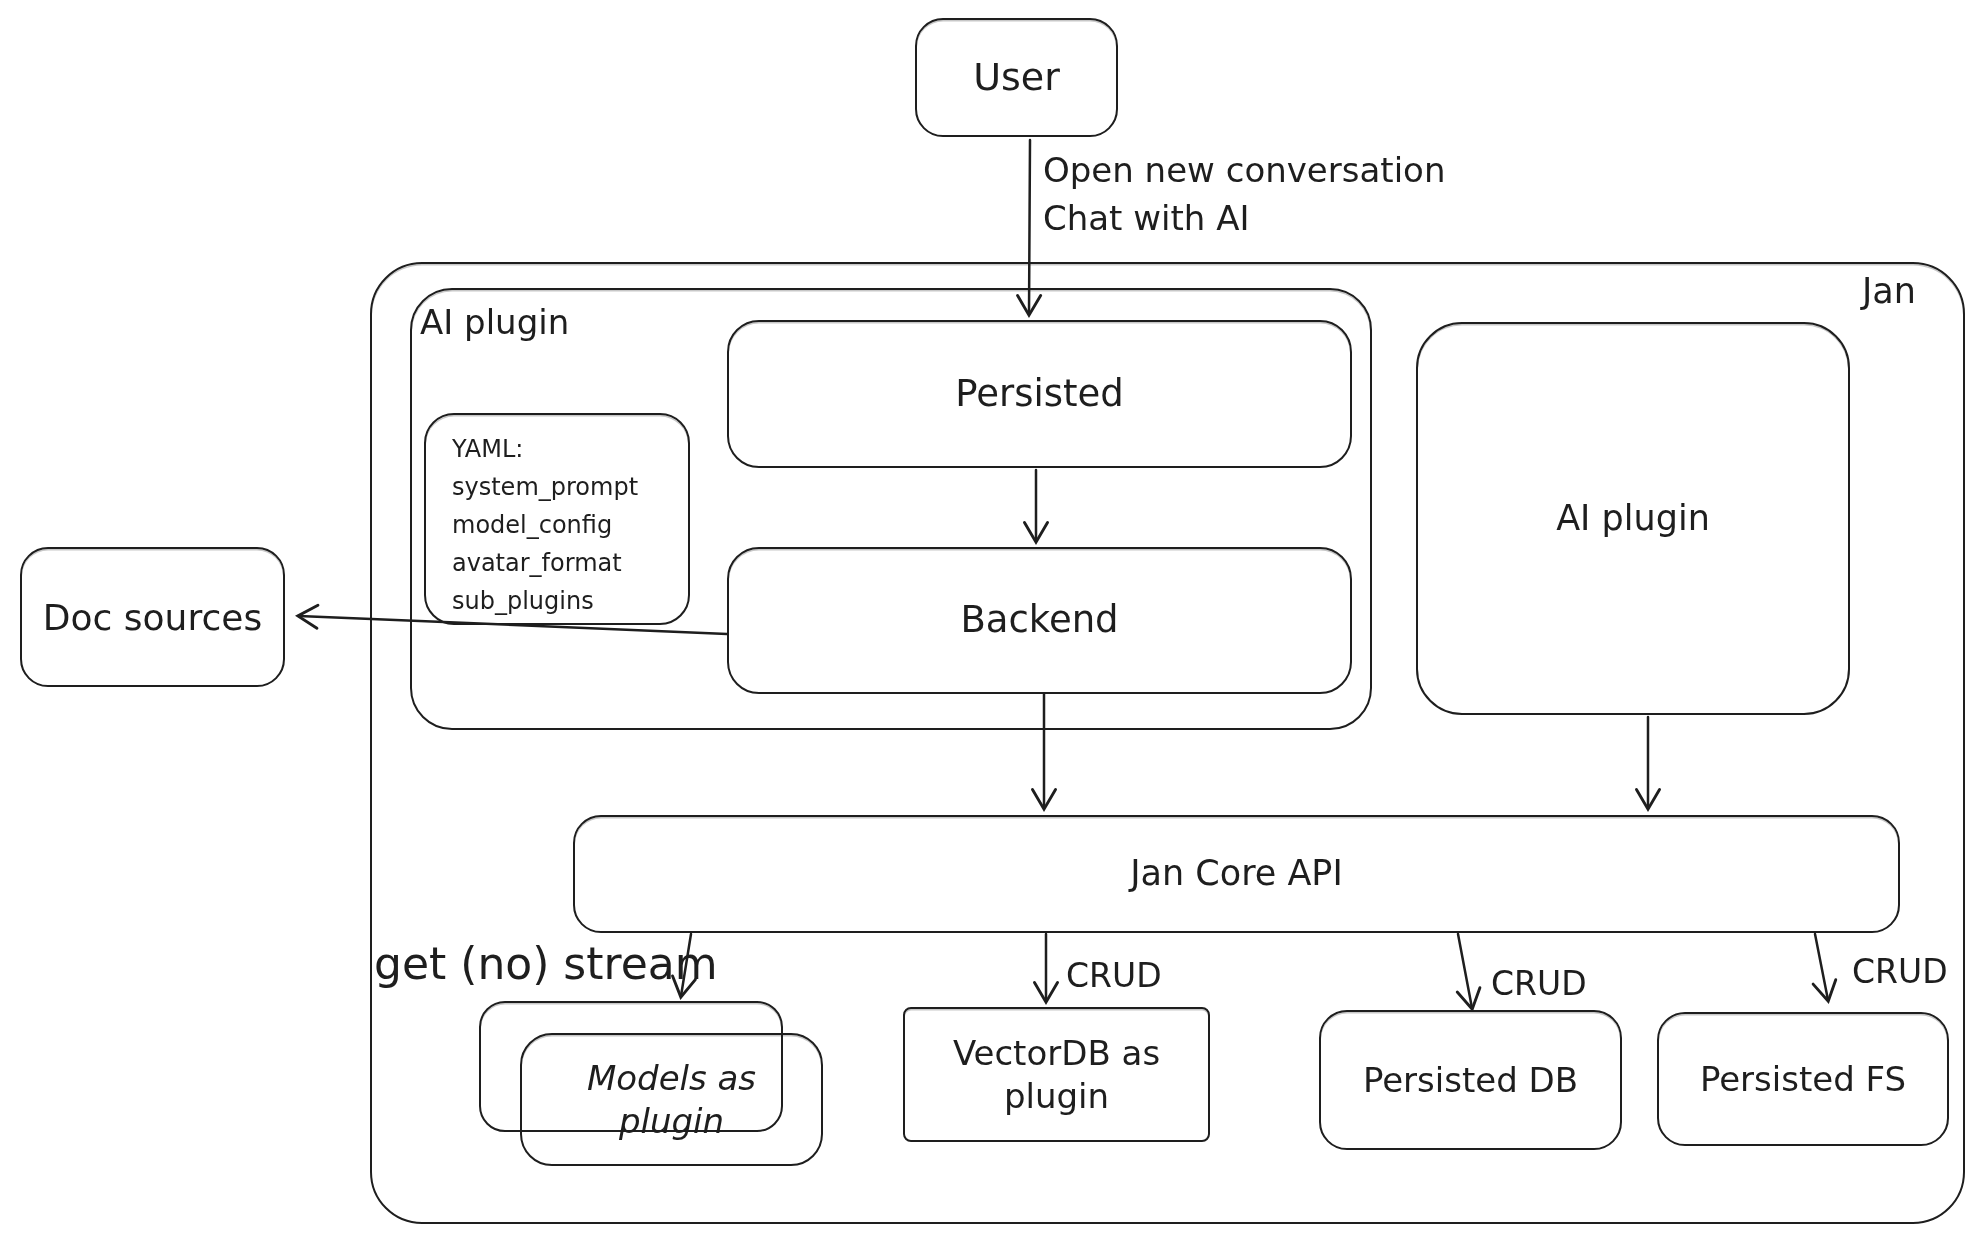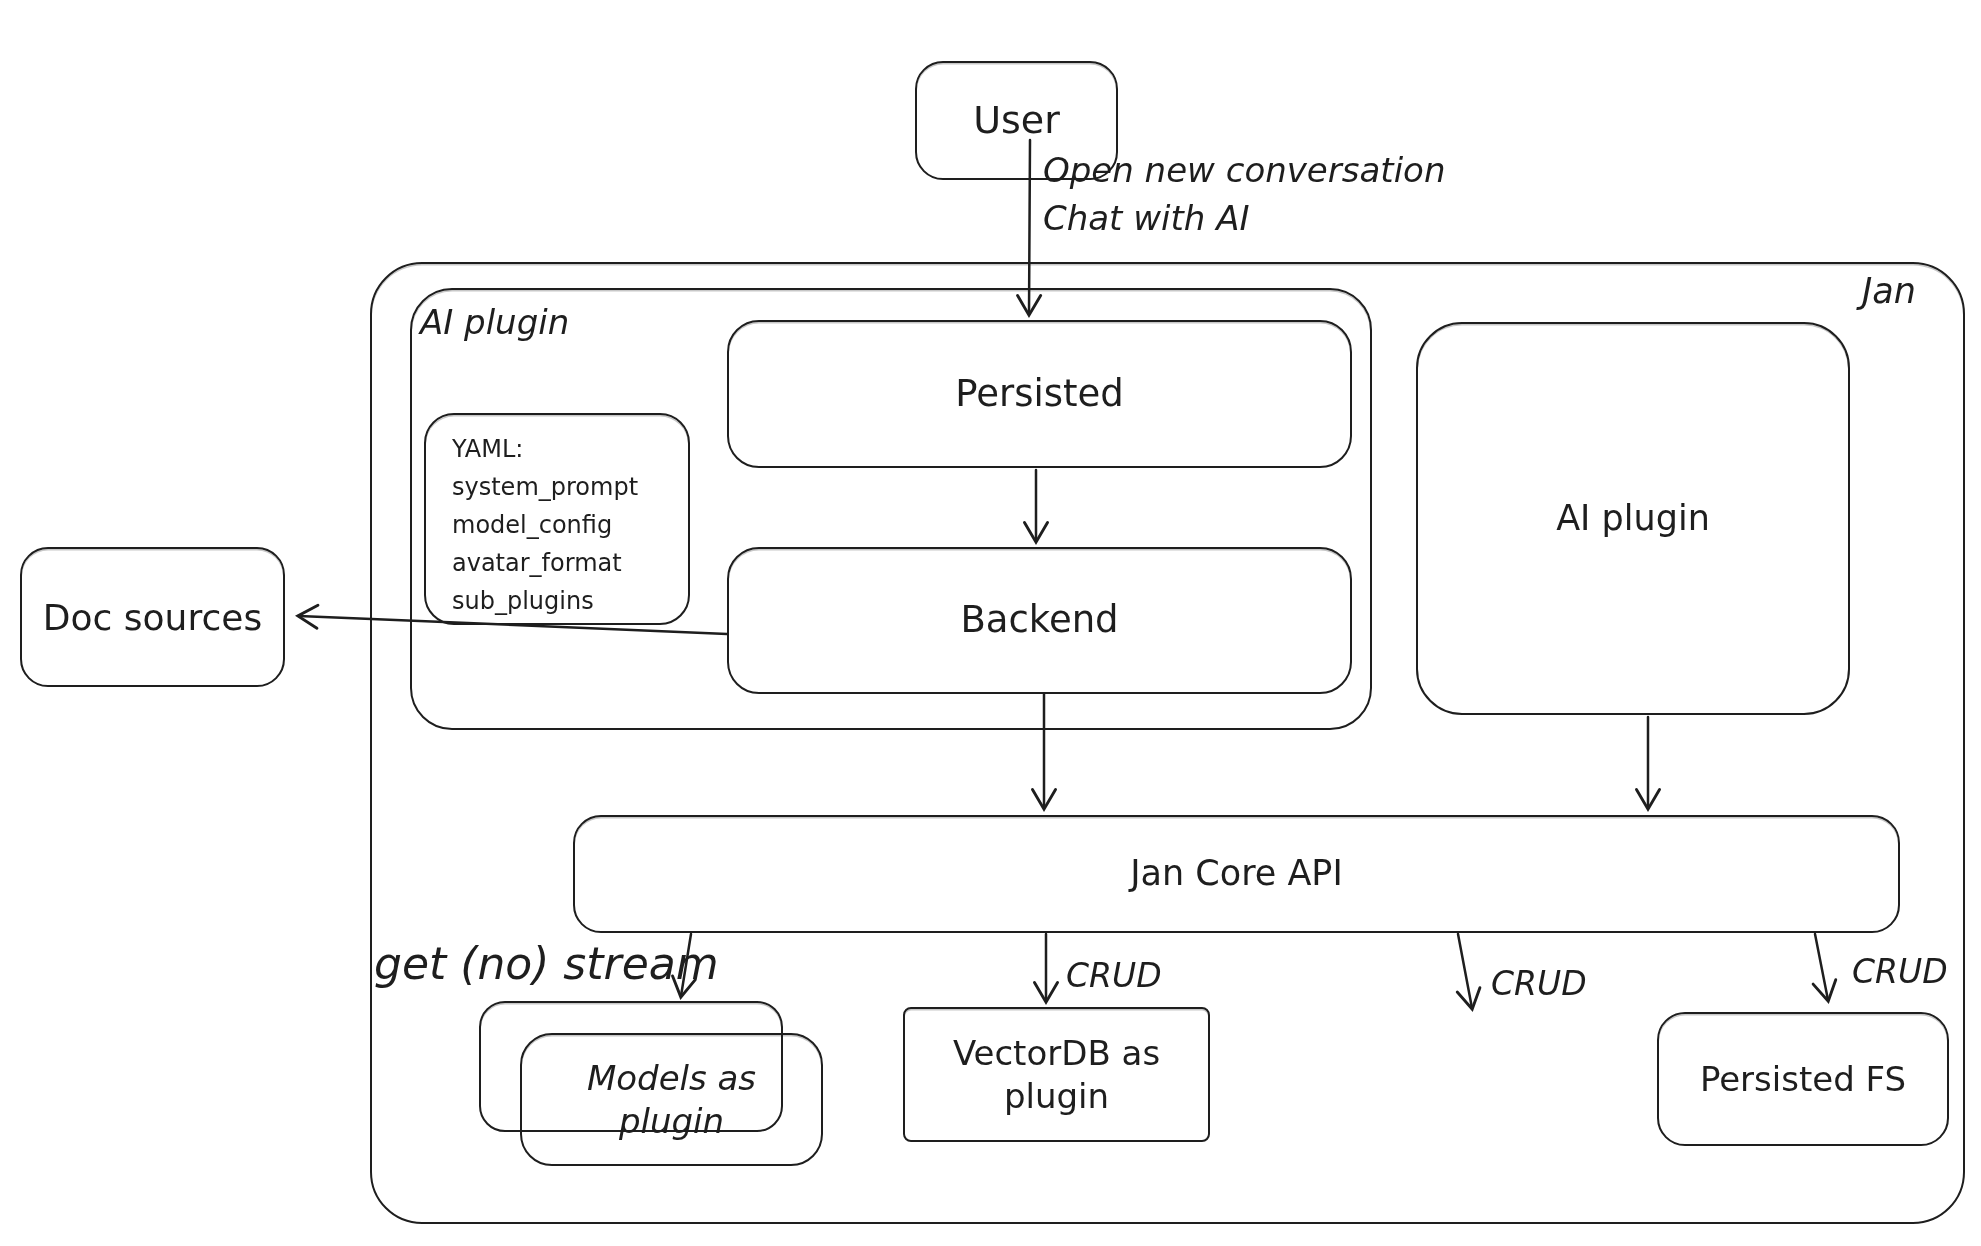--- a/index.html
+++ b/index.html
@@ -24,24 +24,23 @@
     background:transparent;
     box-shadow: inset 0 1.5px 0 rgba(30,30,30,.25);
   }
   .lbl{
     line-height:1.25;
     white-space:pre-line;
   }
   .floating{
     position:absolute;
     line-height:1.2;
-    font-style:italic;
   }
   
-  #user{left:915px;top:18px;width:203px;height:119px;border-radius:28px;font-size:38px;margin-top:43px;}
+  #user{left:915px;top:18px;width:203px;height:119px;border-radius:28px;font-size:38px;}
   #jan{left:370px;top:262px;width:1595px;height:962px;border-radius:52px;}
   #jan-label{left:1862px;top:270px;font-size:35px;}
   #group-ai-plugin{left:410px;top:288px;width:962px;height:442px;border-radius:42px;}
   #group-ai-plugin-label{left:420px;top:302px;font-size:34px;}
   #renderer{left:727px;top:320px;width:625px;height:148px;border-radius:32px;font-size:37px;}
   #yaml-note{left:424px;top:413px;width:266px;height:212px;border-radius:30px;
     justify-content:flex-start;align-items:flex-start;text-align:left;}
   #yaml-note .note-text{padding:16px 0 0 26px;font-size:24px;line-height:1.58;}
   #backend{left:727px;top:547px;width:625px;height:147px;border-radius:32px;font-size:37px;}
   #ai-plugin-box{left:1416px;top:322px;width:434px;height:393px;border-radius:46px;font-size:35px;}
@@ -114,20 +113,23 @@
 
   <div class="node" id="models-back"></div>
   <div class="node" id="models-front">
     <div class="lbl">Models as plugin</div>
   </div>
 
   <div class="node" id="vector-db">
     <div class="lbl">VectorDB as plugin</div>
   </div>
 
+  <div class="node" id="persisted-db">
+    <div class="lbl">Persisted DB</div>
+  </div>
 
   <div class="node" id="persisted-fs">
     <div class="lbl">Persisted FS</div>
   </div>
 
   <div class="floating" id="lbl-open">
     <span>Open new conversation</span>
     <span>Chat with AI</span>
   </div>
   <div class="floating" id="lbl-stream">get (no) stream</div>

